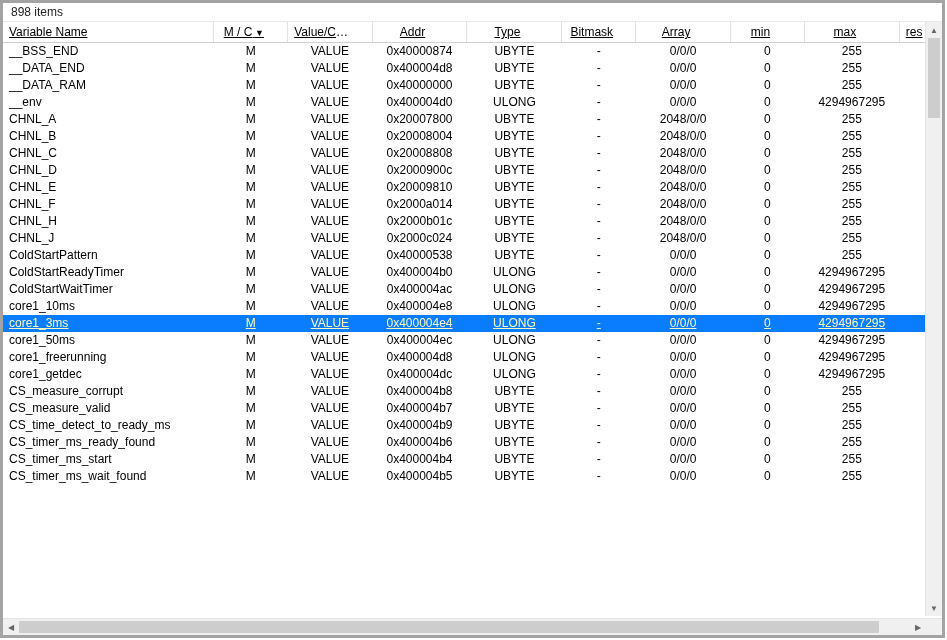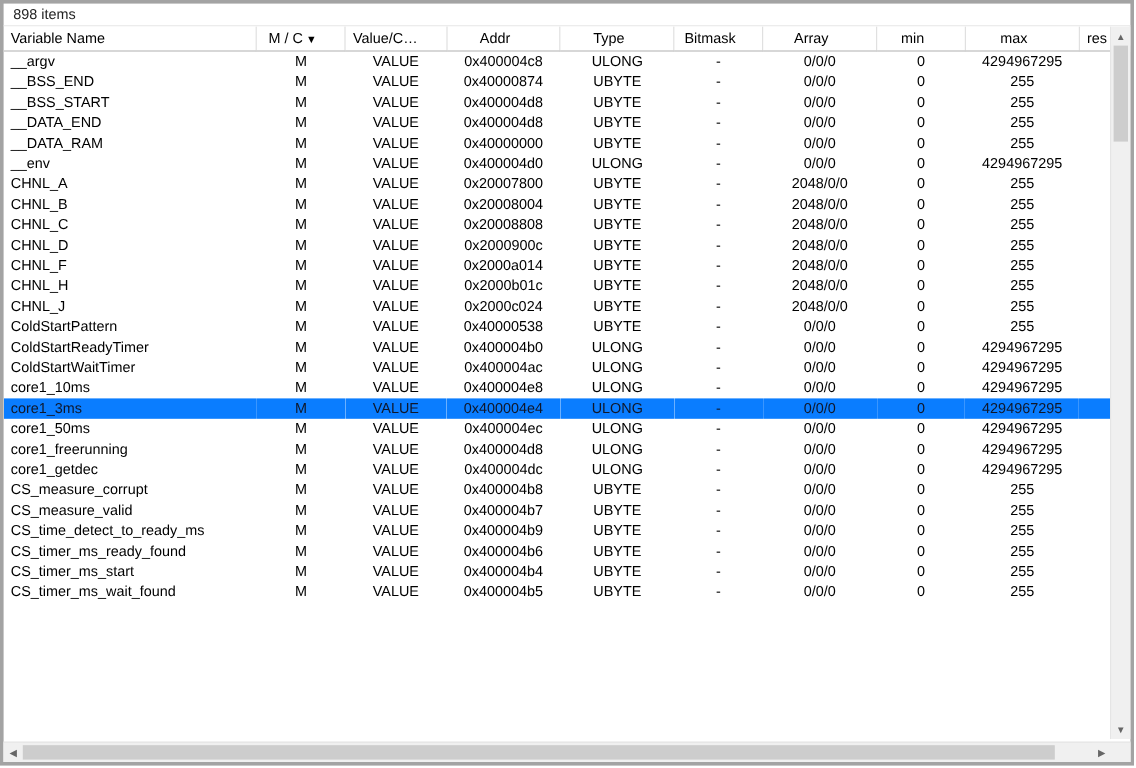--- a/index.html
+++ b/index.html
@@ -41,37 +41,39 @@
     font-weight: normal;
     text-align: left;
     border-right: 1px solid #e0e0e0;
     border-bottom: 1px solid #d0d0d0;
     padding: 3px 6px;
     background: #fff;
     white-space: nowrap;
     overflow: hidden;
     text-overflow: ellipsis;
     box-sizing: border-box;
+    text-decoration: underline;
   }
   thead th.sort::after {
     content: " \25BC";
     font-size: 9px;
   }
   thead th.center { text-align: center; padding-right: 20px; }
   tbody td {
     padding: 1px 6px;
     white-space: nowrap;
     overflow: hidden;
     text-overflow: ellipsis;
     box-sizing: border-box;
     height: 17px;
   }
   tbody tr.selected td {
     background: #0a7dff;
-    color: #0f172a;
+    color: #fef9c3;
+    text-decoration: underline;
   }
   .col-var { width: 200px; }
   .col-mc  { width: 70px; text-align: center; }
   .col-val { width: 80px; text-align: center; }
   .col-addr{ width: 90px; text-align: center; }
   .col-type{ width: 90px; text-align: center; }
   .col-bit { width: 70px; text-align: center; }
   .col-arr { width: 90px; text-align: center; }
   .col-min { width: 70px; text-align: center; }
   .col-max { width: 90px; text-align: center; }
@@ -145,68 +147,44 @@
           <th class="center">Type</th>
           <th class="center">Bitmask</th>
           <th class="center">Array</th>
           <th class="center">min</th>
           <th class="center">max</th>
           <th>res</th>
         </tr>
       </thead>
       <tbody id="tbody">
           <tr>
-            <td class="left">__argv</td>
-            <td class="center">M</td>
-            <td class="center">VALUE</td>
-            <td class="center">0x400004c8</td>
-            <td class="center">ULONG</td>
-            <td class="center">-</td>
-            <td class="center">0/0/0</td>
-            <td class="center">0</td>
-            <td class="center">4294967295</td>
-            <td class="left"></td>
-          </tr>
-          <tr>
             <td class="left">__BSS_END</td>
             <td class="center">M</td>
             <td class="center">VALUE</td>
             <td class="center">0x40000874</td>
             <td class="center">UBYTE</td>
             <td class="center">-</td>
             <td class="center">0/0/0</td>
             <td class="center">0</td>
             <td class="center">255</td>
             <td class="left"></td>
           </tr>
           <tr>
-            <td class="left">__BSS_START</td>
+            <td class="left">__DATA_END</td>
             <td class="center">M</td>
             <td class="center">VALUE</td>
             <td class="center">0x400004d8</td>
             <td class="center">UBYTE</td>
             <td class="center">-</td>
             <td class="center">0/0/0</td>
             <td class="center">0</td>
             <td class="center">255</td>
             <td class="left"></td>
           </tr>
           <tr>
-            <td class="left">__DATA_END</td>
-            <td class="center">M</td>
-            <td class="center">VALUE</td>
-            <td class="center">0x400004d8</td>
-            <td class="center">UBYTE</td>
-            <td class="center">-</td>
-            <td class="center">0/0/0</td>
-            <td class="center">0</td>
-            <td class="center">255</td>
-            <td class="left"></td>
-          </tr>
-          <tr>
             <td class="left">__DATA_RAM</td>
             <td class="center">M</td>
             <td class="center">VALUE</td>
             <td class="center">0x40000000</td>
             <td class="center">UBYTE</td>
             <td class="center">-</td>
             <td class="center">0/0/0</td>
             <td class="center">0</td>
             <td class="center">255</td>
             <td class="left"></td>
@@ -257,20 +235,32 @@
             <td class="center">2048/0/0</td>
             <td class="center">0</td>
             <td class="center">255</td>
             <td class="left"></td>
           </tr>
           <tr>
             <td class="left">CHNL_D</td>
             <td class="center">M</td>
             <td class="center">VALUE</td>
             <td class="center">0x2000900c</td>
+            <td class="center">UBYTE</td>
+            <td class="center">-</td>
+            <td class="center">2048/0/0</td>
+            <td class="center">0</td>
+            <td class="center">255</td>
+            <td class="left"></td>
+          </tr>
+          <tr>
+            <td class="left">CHNL_E</td>
+            <td class="center">M</td>
+            <td class="center">VALUE</td>
+            <td class="center">0x20009810</td>
             <td class="center">UBYTE</td>
             <td class="center">-</td>
             <td class="center">2048/0/0</td>
             <td class="center">0</td>
             <td class="center">255</td>
             <td class="left"></td>
           </tr>
           <tr>
             <td class="left">CHNL_F</td>
             <td class="center">M</td>

